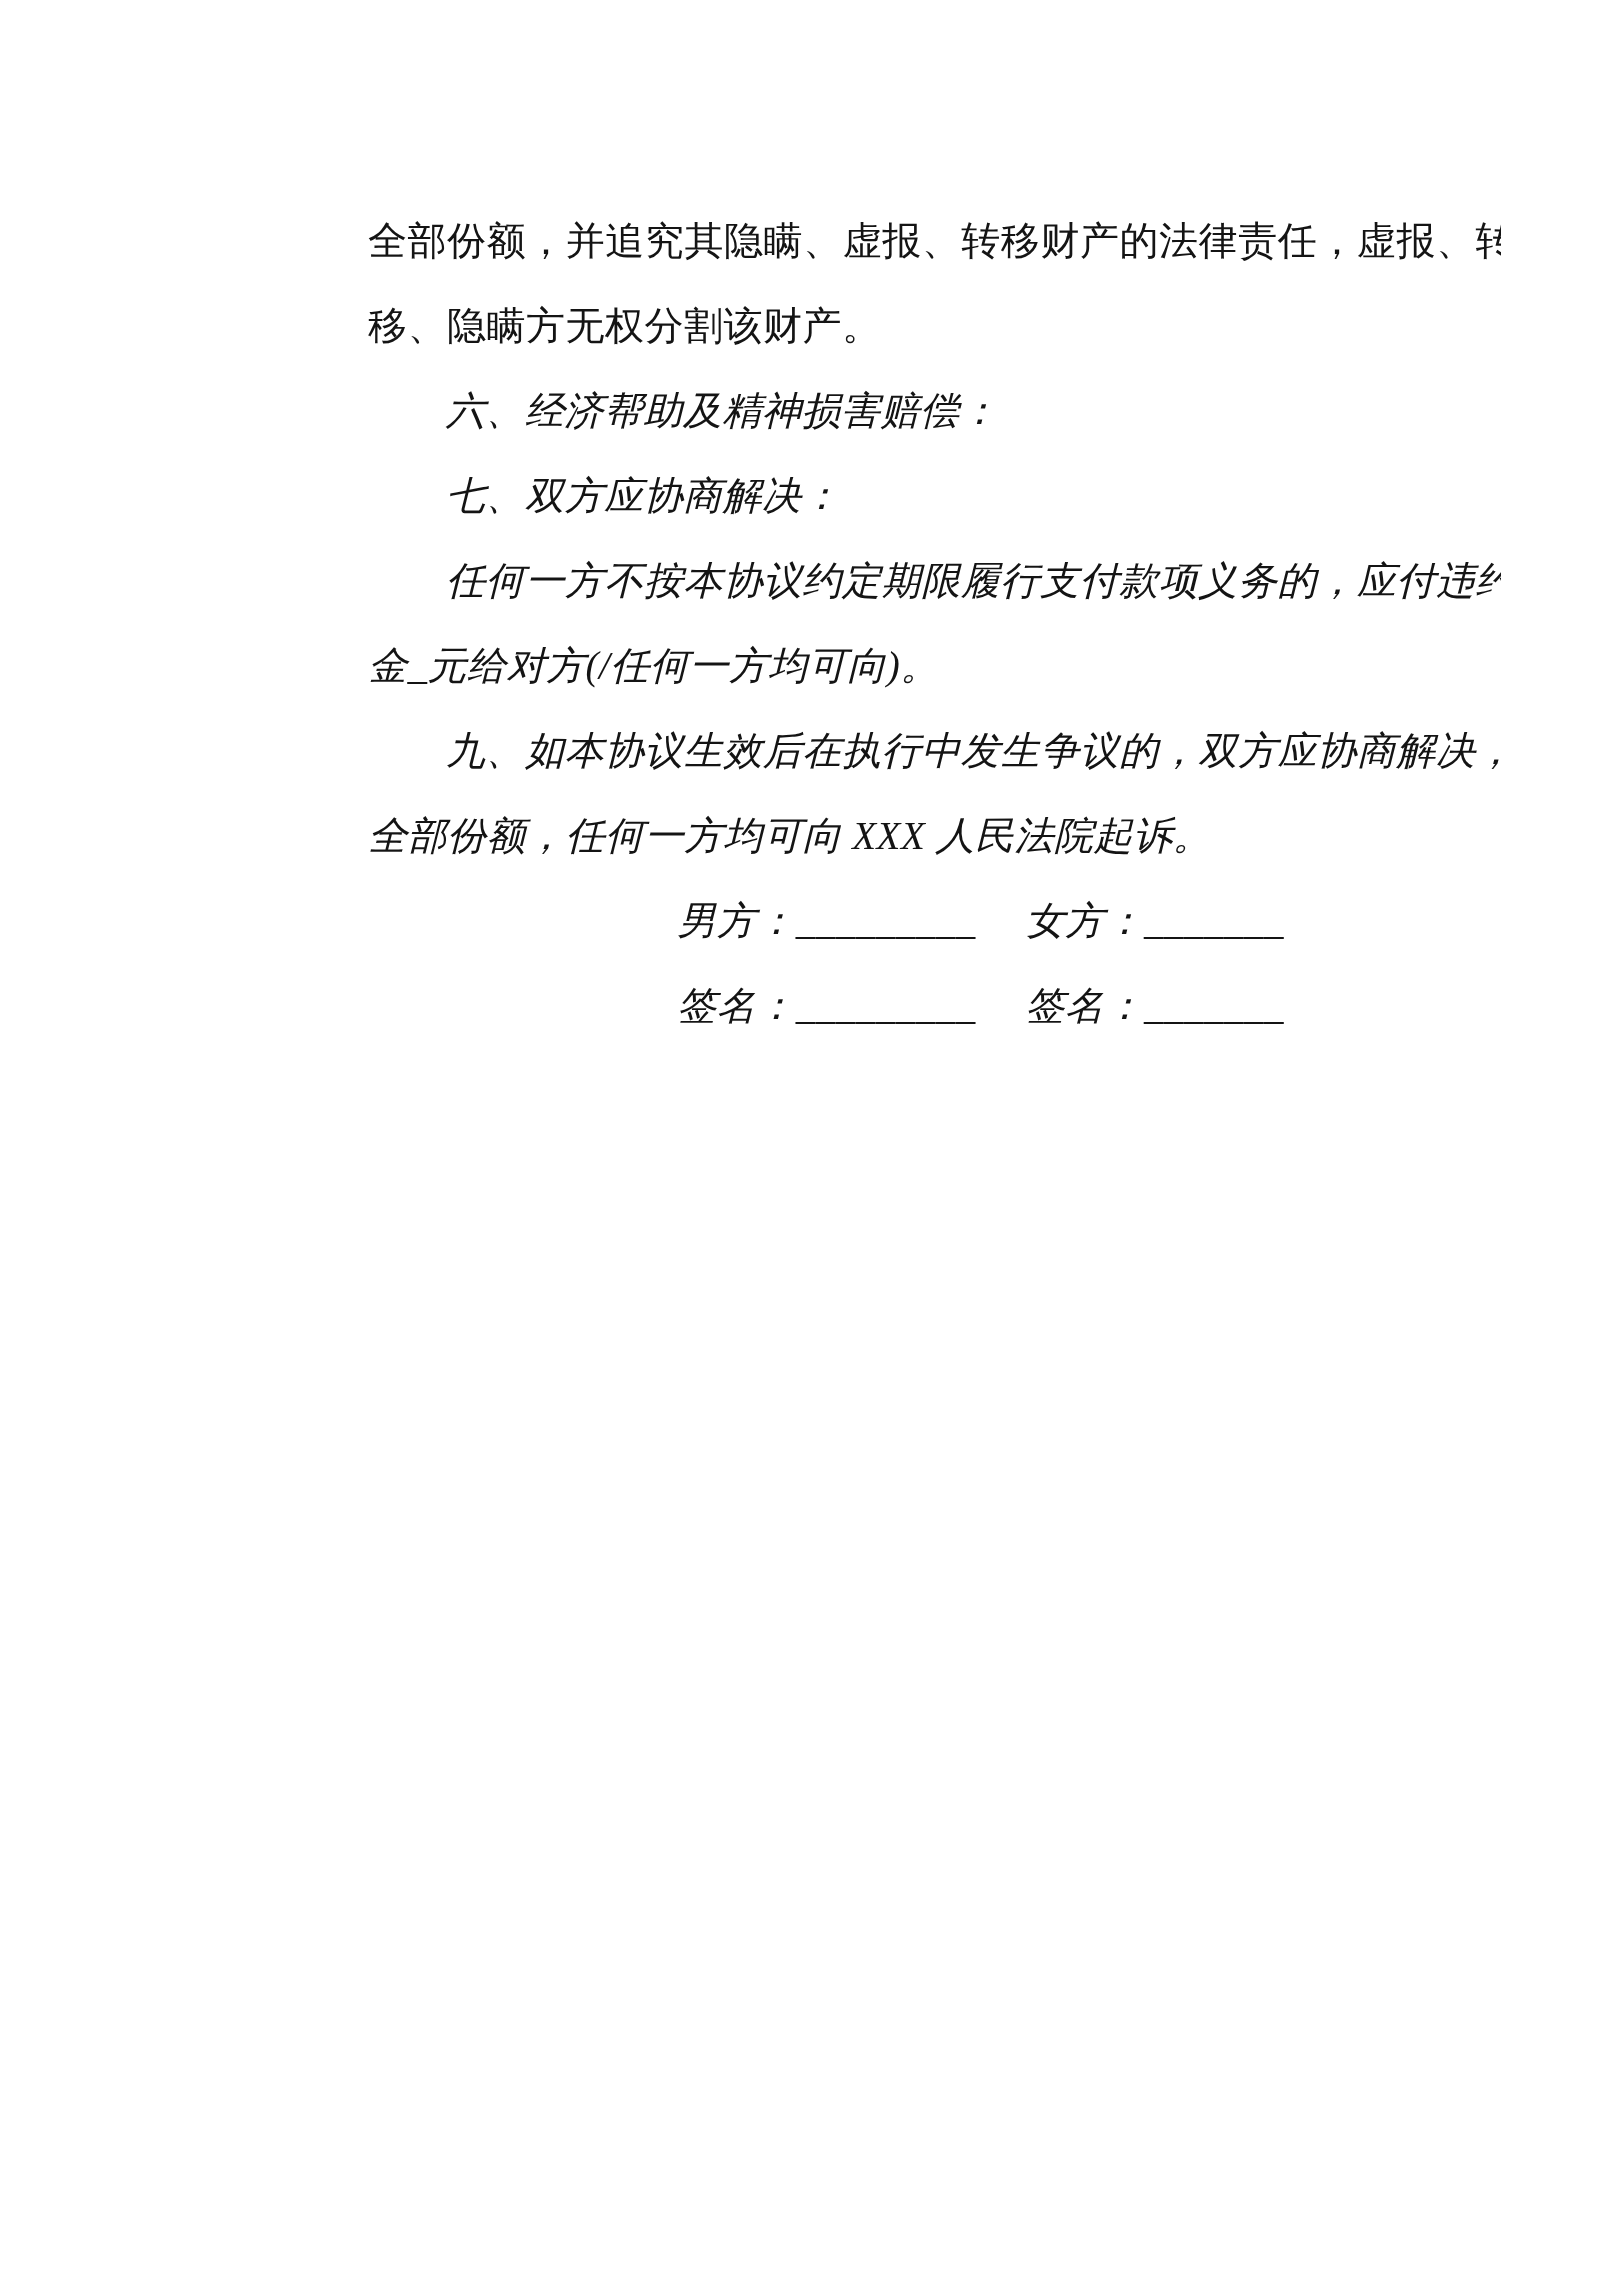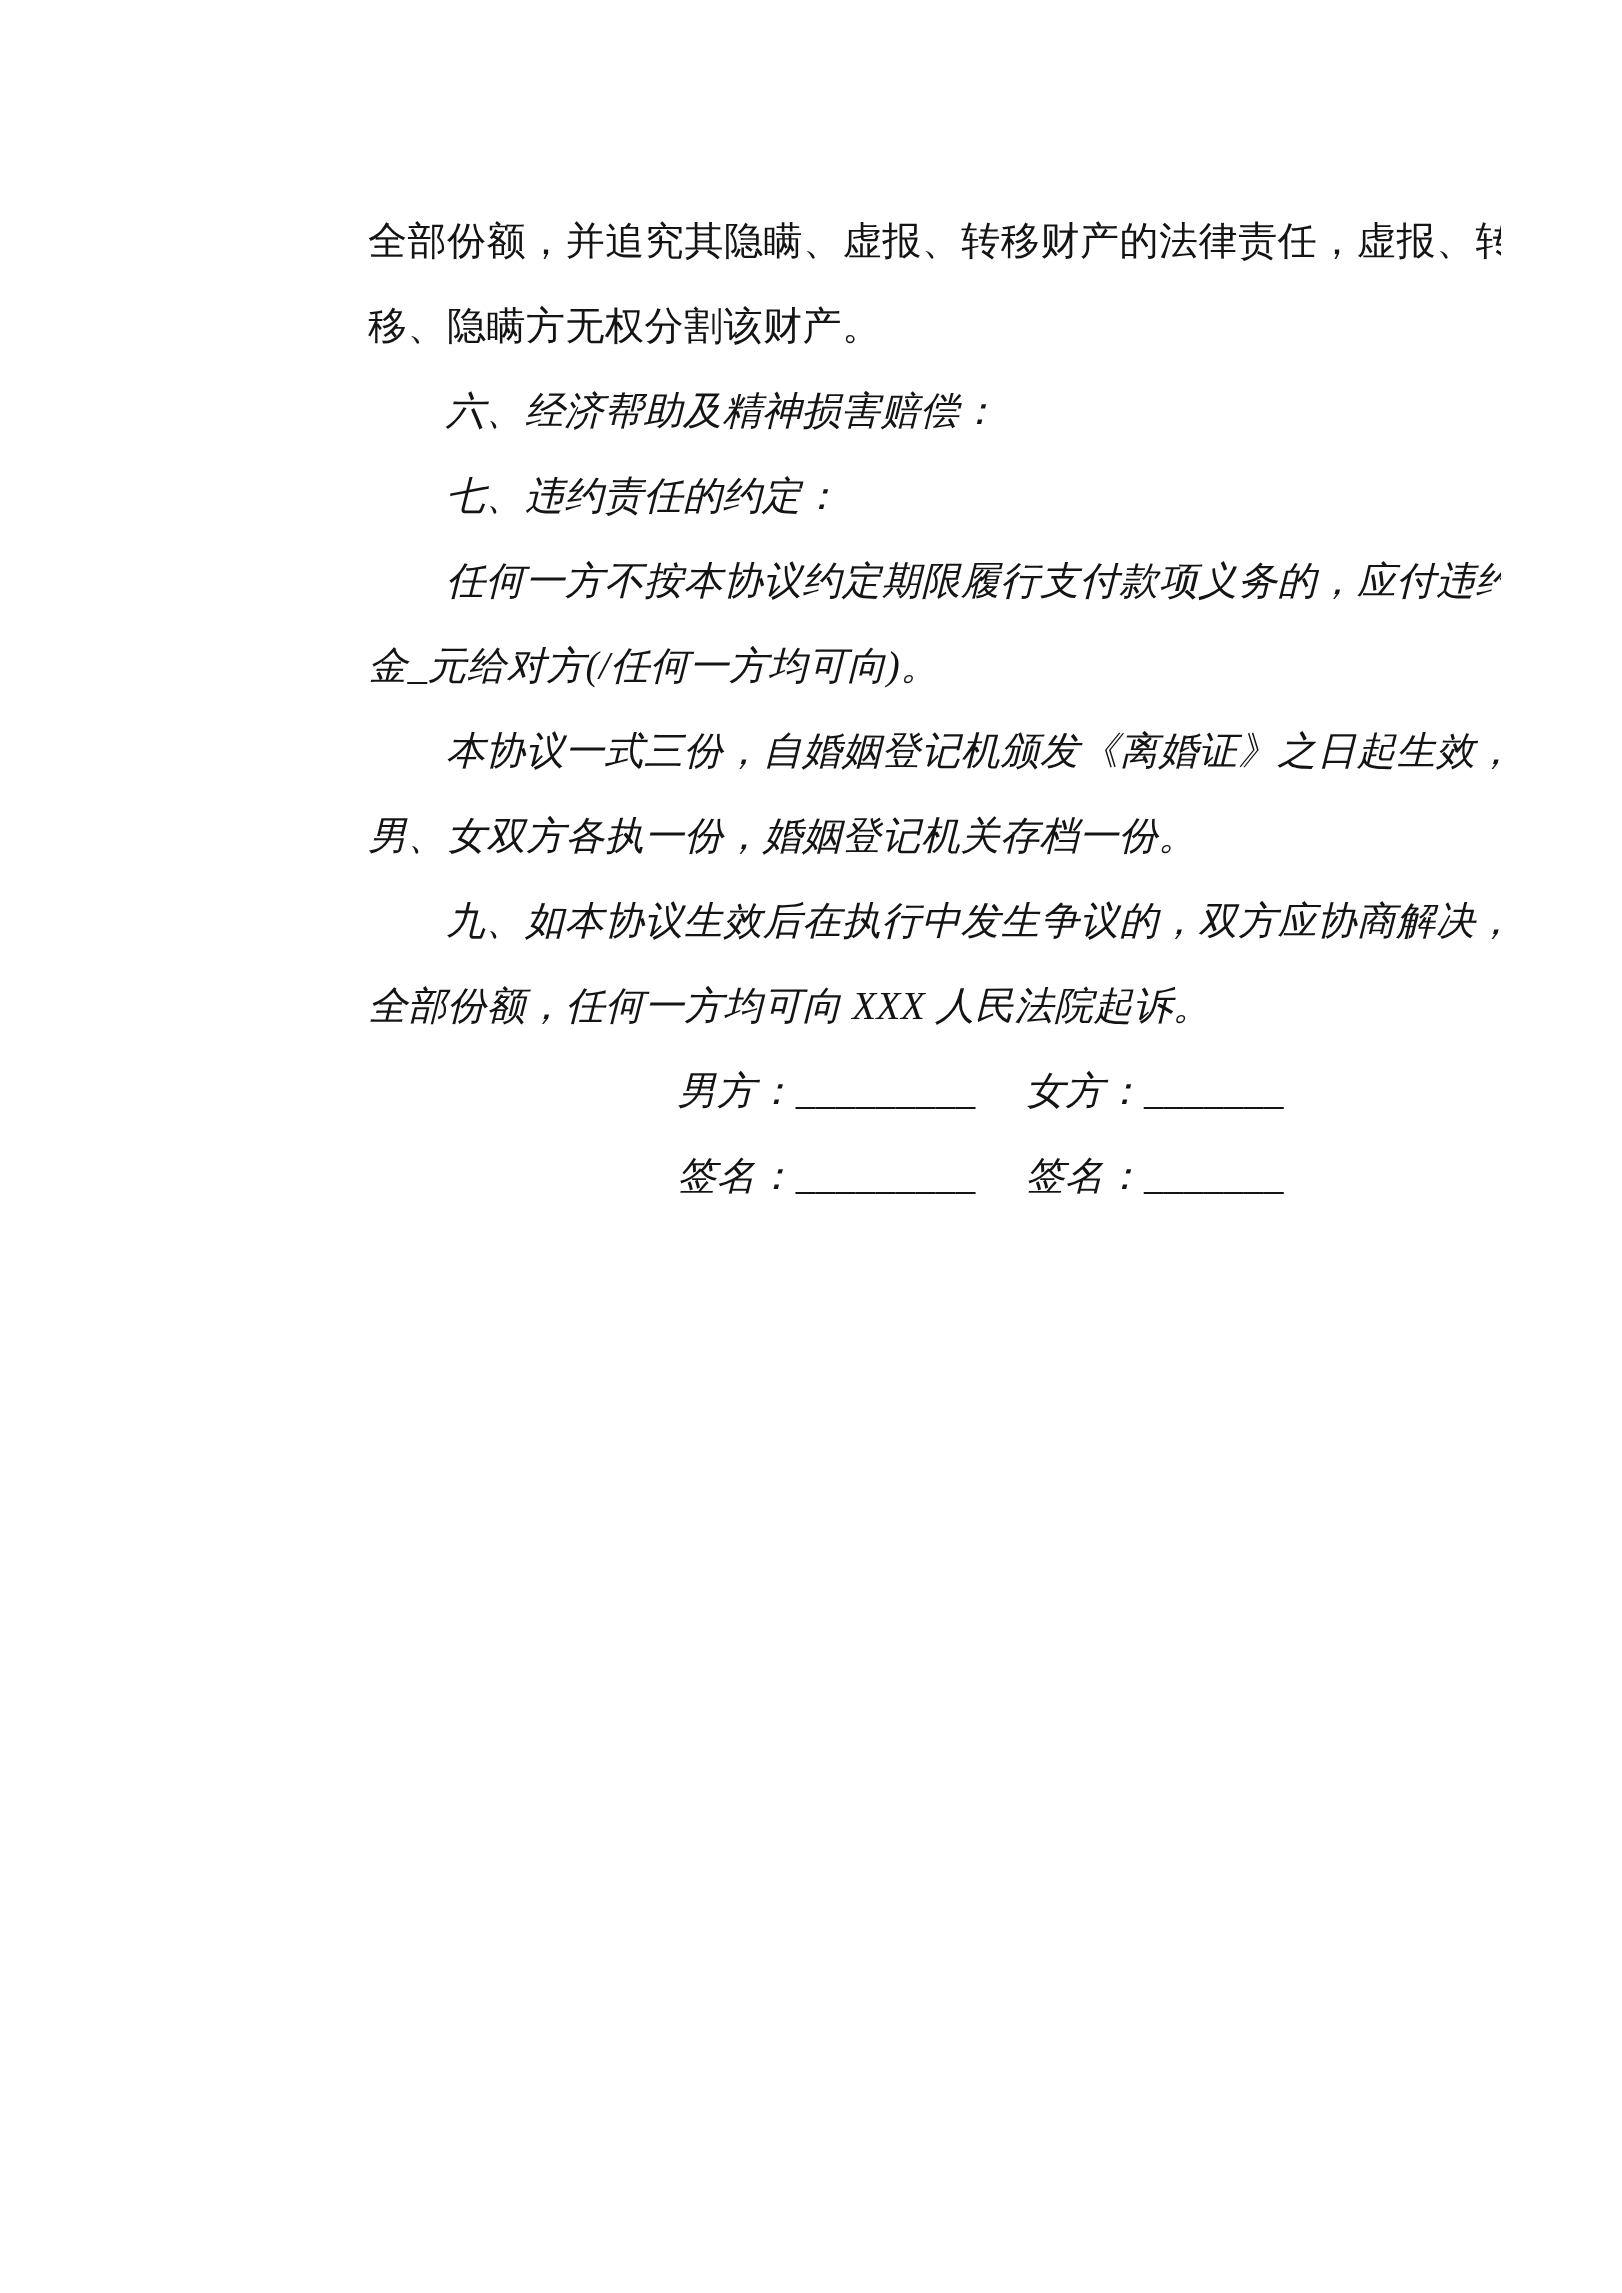--- a/index.html
+++ b/index.html
@@ -41,21 +41,20 @@
     text-align: center;
   }
 </style>
 </head>
 <body>
 
 <div class="page">
   <div class="doc-body">
     <p class="para">全部份额，并追究其隐瞒、虚报、转移财产的法律责任，虚报、转移、隐瞒方无权分割该财产。</p>
     <p class="para indent">六、经济帮助及精神损害赔偿：</p>
-    <p class="para indent">七、违约责任的约定：</p>
+    <p class="para indent">七、双方应协商解决：</p>
     <p class="para indent">任何一方不按本协议约定期限履行支付款项义务的，应付违约金_元给对方(/任何一方均可向)。</p>
-    <p class="para indent">本协议一式三份，自婚姻登记机颁发《离婚证》之日起生效，男、女双方各执一份，婚姻登记机关存档一份。</p>
     <p class="para indent">九、如本协议生效后在执行中发生争议的，双方应协商解决，全部份额，任何一方均可向 XXX 人民法院起诉。</p>
     <p class="para indent no-justify">男方：_________　 女方：_______</p>
     <p class="para indent no-justify">签名：_________　 签名：_______</p>
   </div>
 </div>
 
 
 </body></html>

